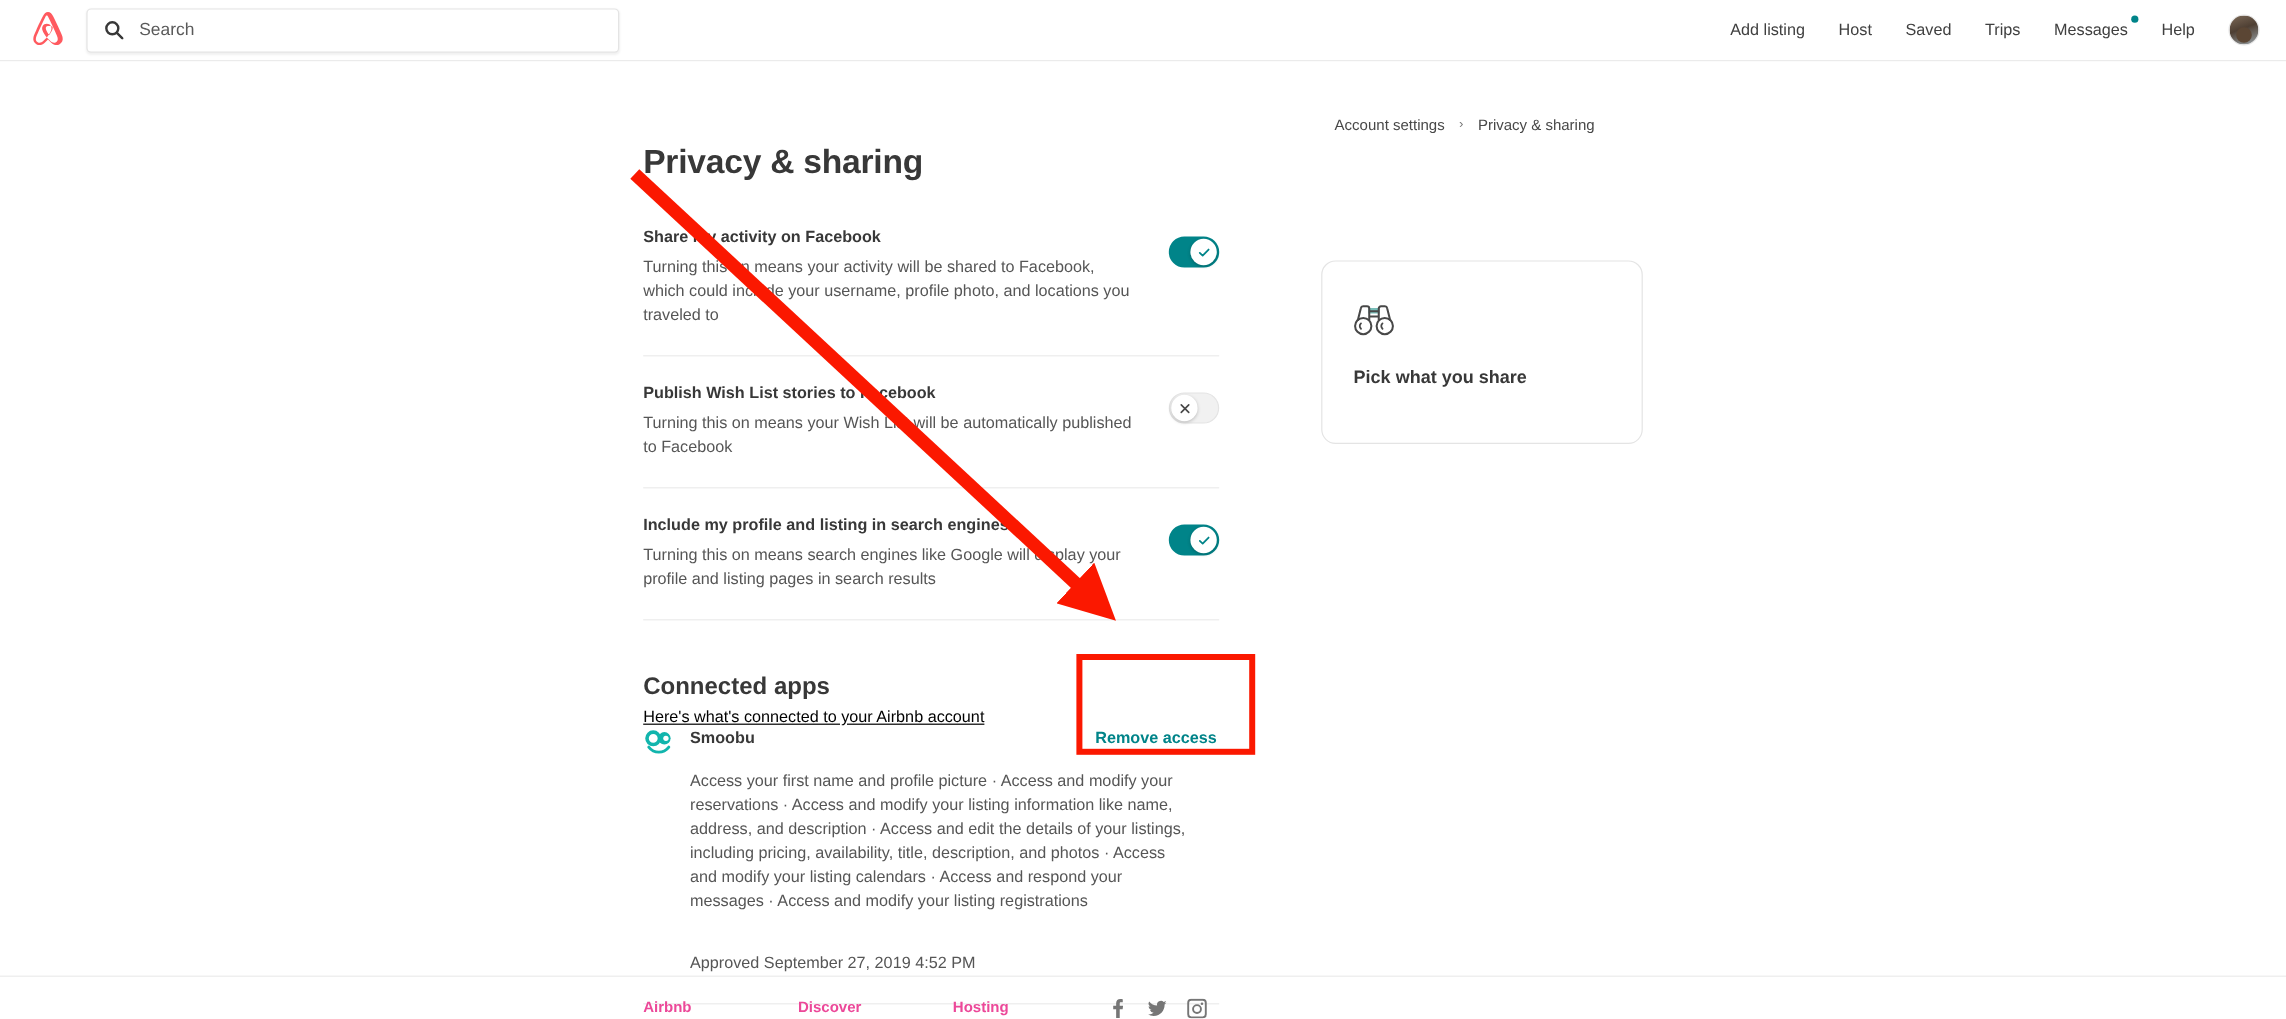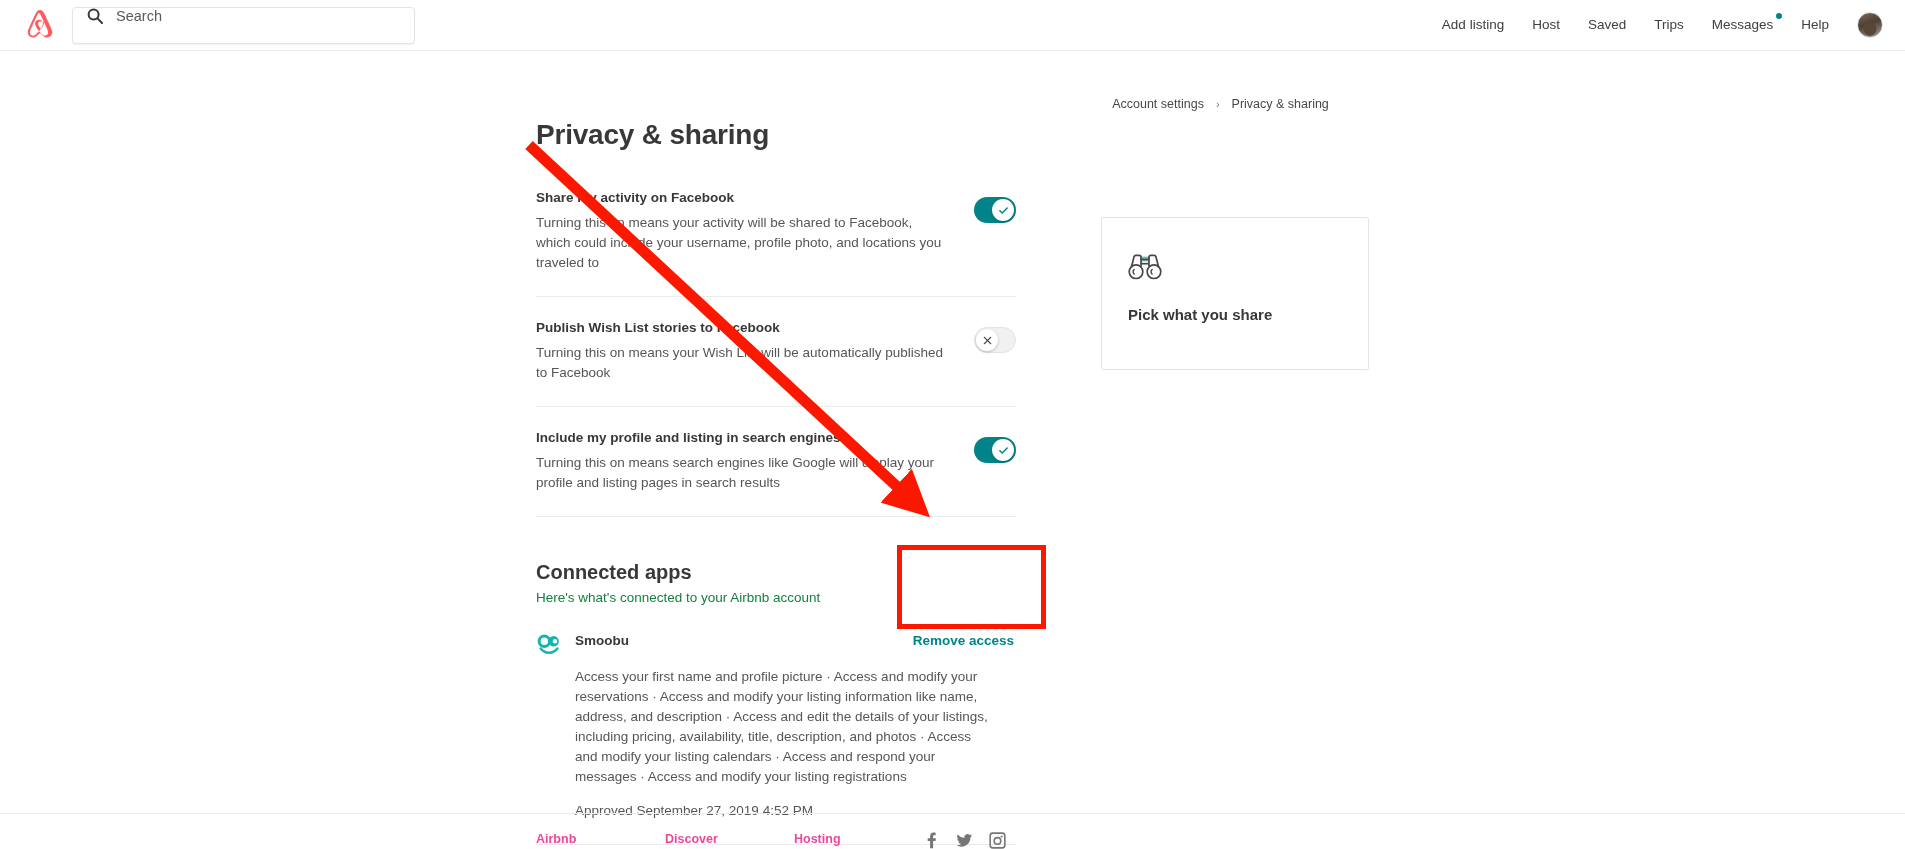--- a/index.html
+++ b/index.html
@@ -30,27 +30,27 @@
   .logo {
     width: 36px;
     height: 38px;
     flex: 0 0 36px;
     display: flex;
     align-items: center;
     justify-content: center;
     margin-right: 14px;
   }
   .search-box {
-    width: 343px;
+    width: 444px;
     height: 37px;
     border: 1px solid #e4e4e4;
     border-radius: 4px;
     box-shadow: 0 1px 2px rgba(0,0,0,0.06);
     display: flex;
-    align-items: flex-start;
+    align-items: center;
     padding: 0 14px;
     box-sizing: border-box;
     background: #fff;
   }
   .search-icon {
     width: 16px;
     height: 16px;
     margin-right: 13px;
     flex: 0 0 16px;
     display: block;
@@ -201,22 +201,22 @@
     margin-top: 44px;
   }
   .section-title {
     font-size: 20px;
     font-weight: bold;
     color: #383838;
     margin: 0 0 6px 0;
   }
   .section-sub {
     font-size: 13.5px;
-    color: #15803d;
-    margin-bottom: 26px;
+    color: #000000;
+    text-decoration: underline;
   }
 
   .app-block { border-bottom: 1px solid #ebebeb; padding-bottom: 26px; }
   .app-head {
     display: flex;
     align-items: flex-start;
   }
   .app-icon {
     width: 26px;
     height: 26px;
@@ -242,32 +242,32 @@
   .app-perms {
     margin-left: 39px;
     margin-top: 9px;
     font-size: 13.5px;
     color: #565656;
     line-height: 20px;
     width: 418px;
   }
   .app-approved {
     margin-left: 39px;
-    margin-top: 16px;
+    margin-top: 34px;
     font-size: 13.5px;
     color: #565656;
   }
 
   
   .side-card {
     width: 268px;
     margin-left: 85px;
     margin-top: 28px;
     border: 1px solid #e4e4e4;
-    border-radius: 2px;
+    border-radius: 12px;
     padding: 32px 26px 30px 26px;
     box-sizing: border-box;
   }
   .card-icon { width: 34px; height: 34px; margin-bottom: 22px; display: block; }
   .card-title {
     font-size: 15px;
     font-weight: bold;
     color: #383838;
     margin-bottom: 16px;
   }

